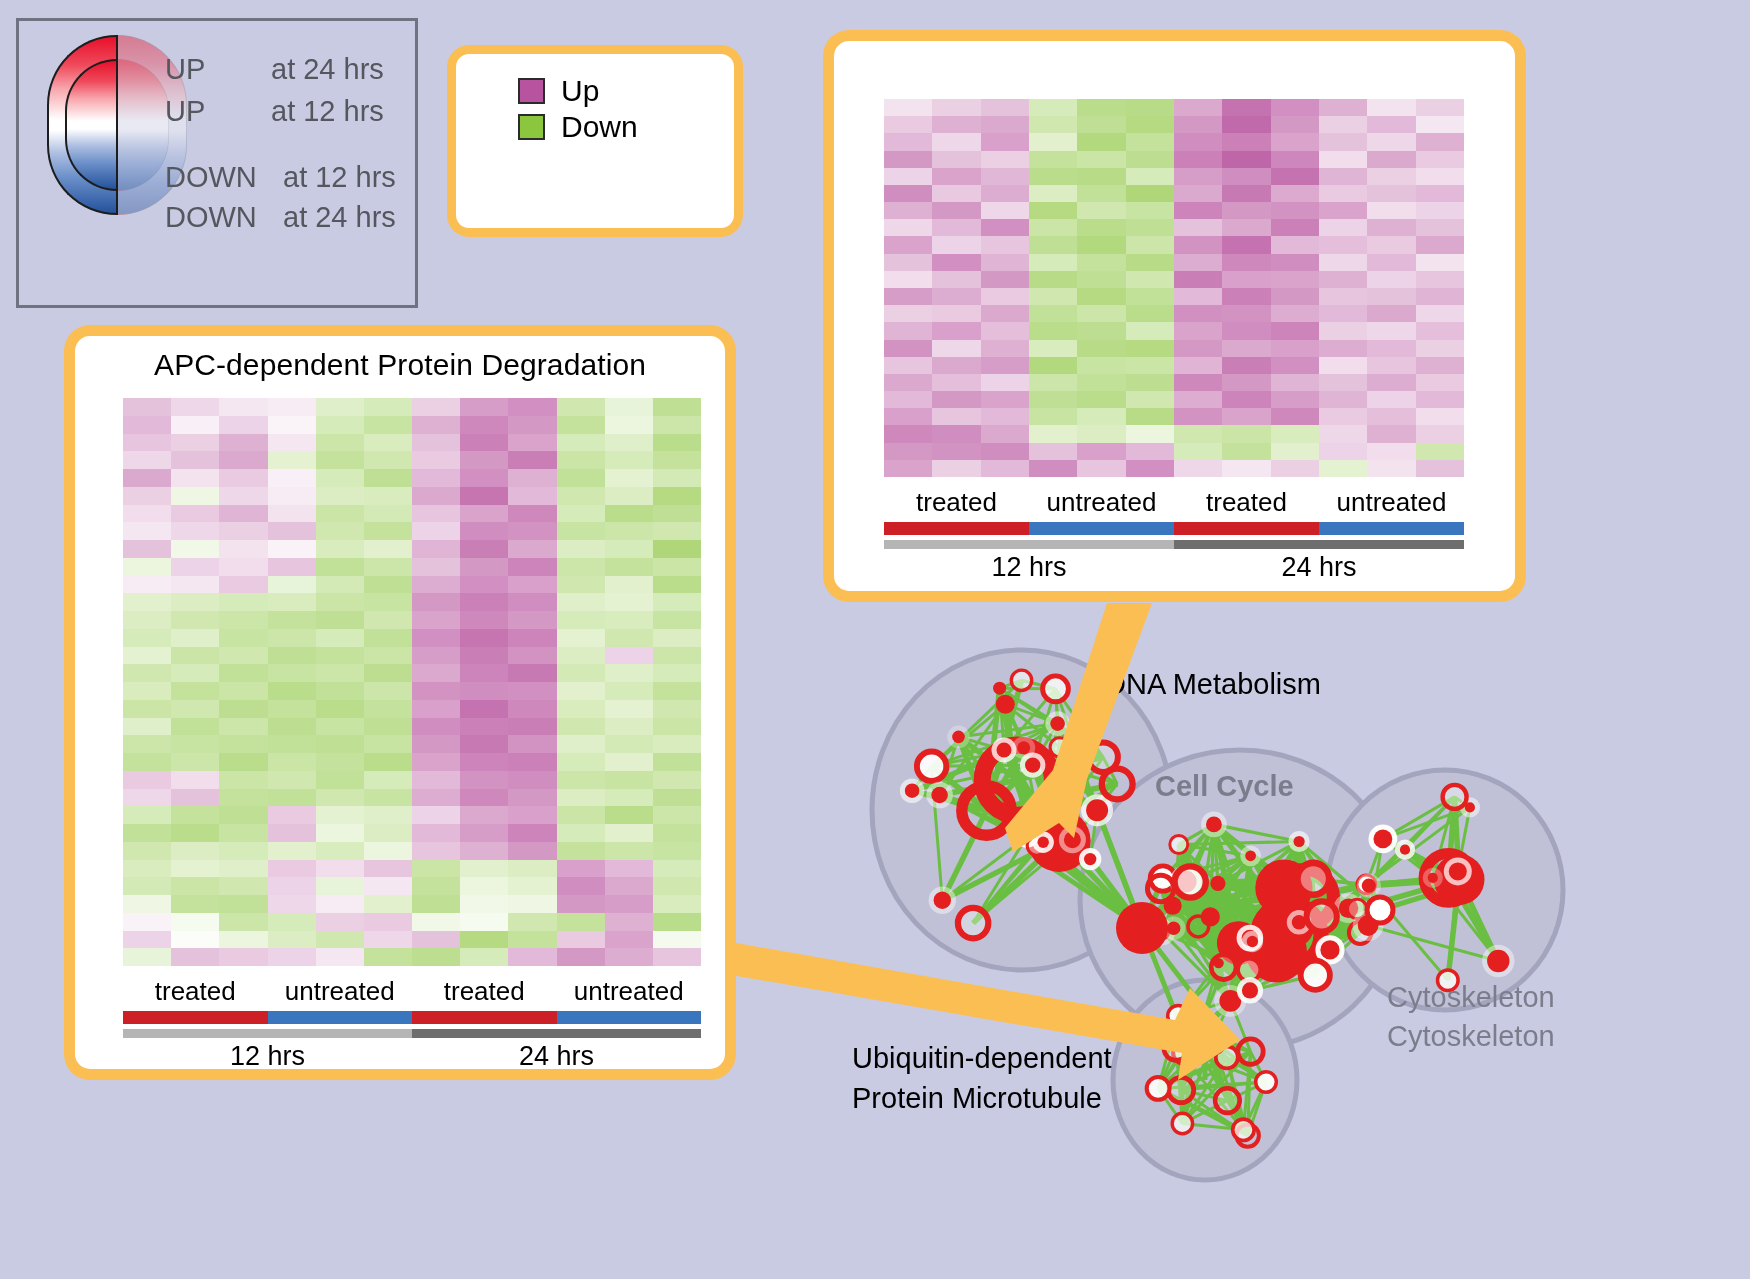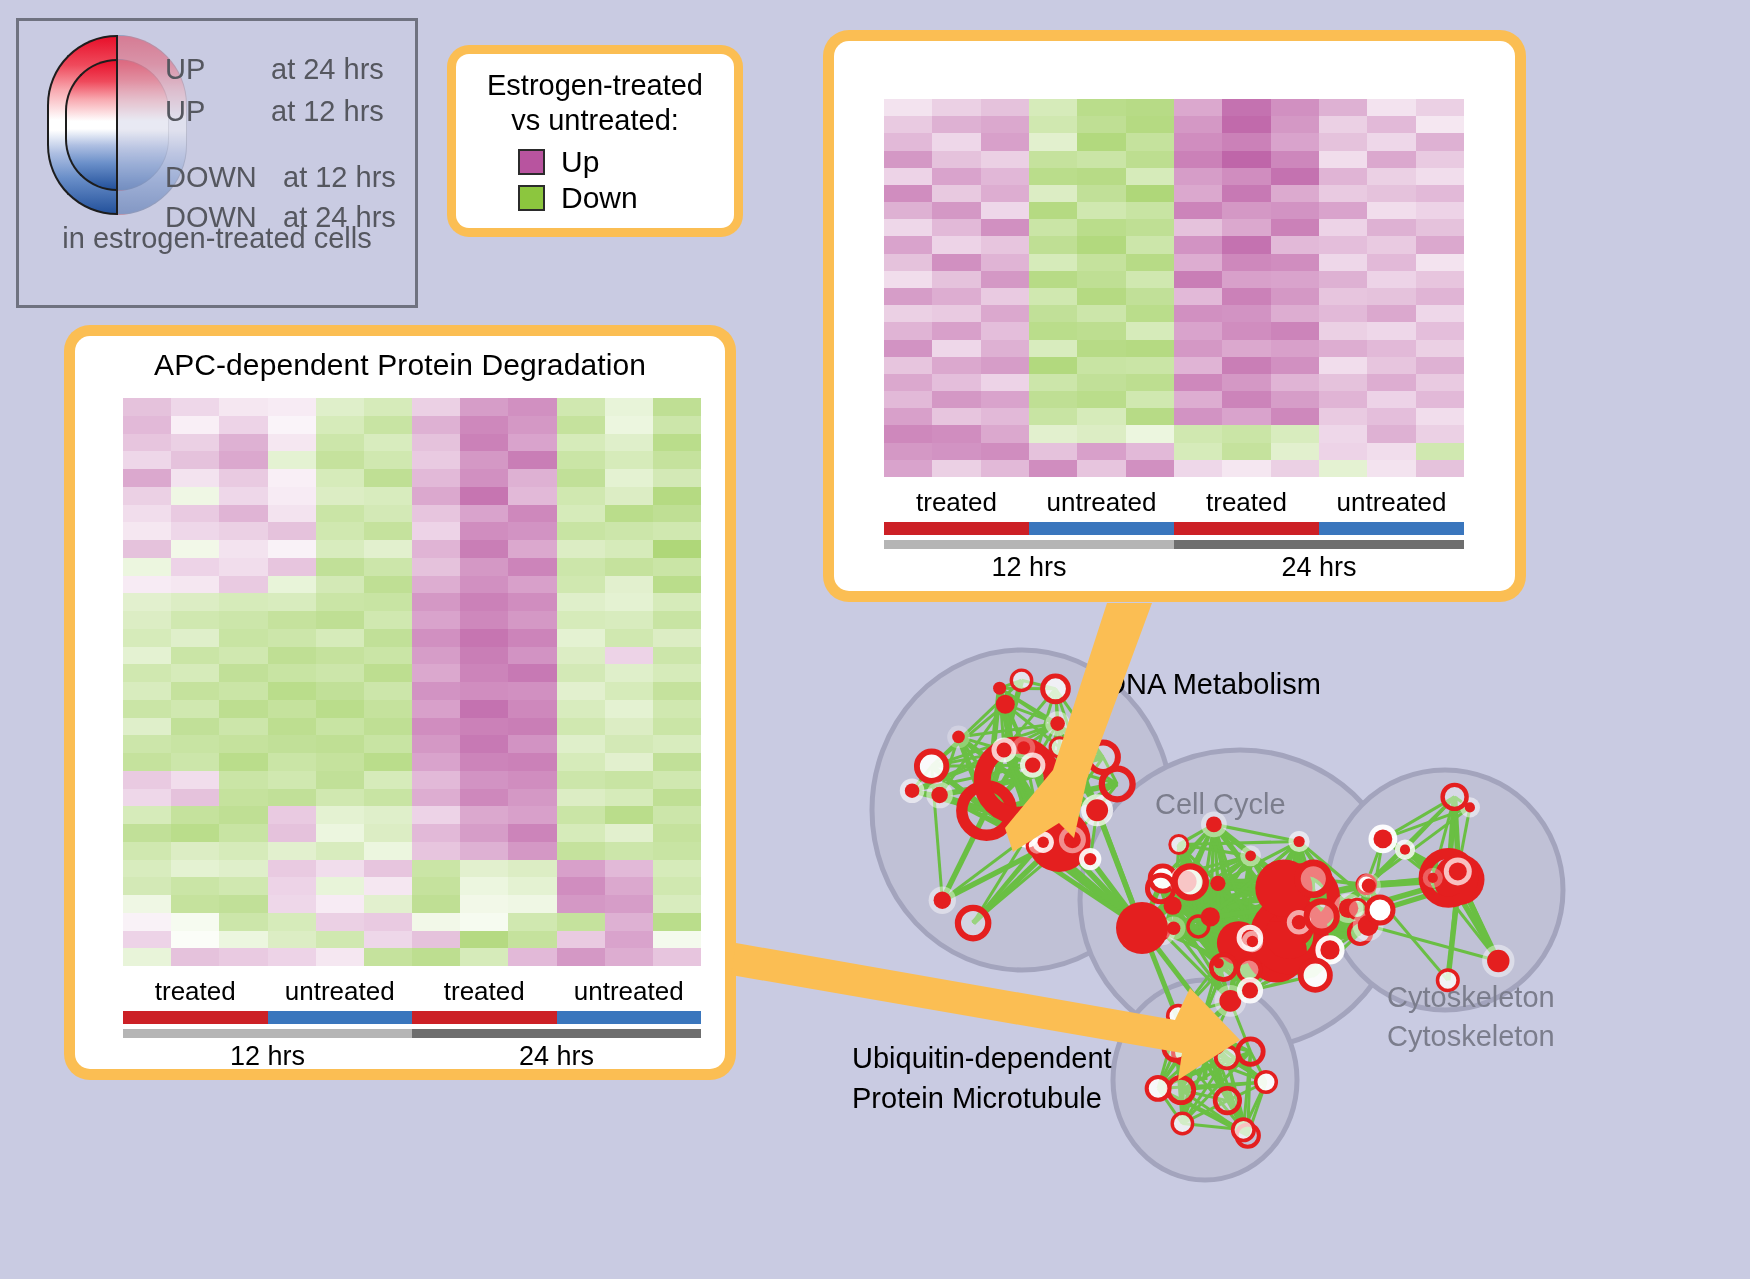--- a/index.html
+++ b/index.html
@@ -127,30 +127,25 @@
     <div class="ck-lab" style="left:146px; top:32px;">UP</div>
     <div class="ck-time" style="left:252px; top:32px;">at 24 hrs</div>
     <div class="ck-lab" style="left:146px; top:74px;">UP</div>
     <div class="ck-time" style="left:252px; top:74px;">at 12 hrs</div>
     <div class="ck-lab" style="left:146px; top:140px;">DOWN</div>
     <div class="ck-time" style="left:264px; top:140px;">at 12 hrs</div>
     <div class="ck-lab" style="left:146px; top:180px;">DOWN</div>
     <div class="ck-time" style="left:264px; top:180px;">at 24 hrs</div>
 
     <div class="ck-foot">
-      <div>in estrogen-treated cells</div>
     </div>
   </div>
 
   <div class="ud-box">
     <div class="ud-inner">
-      <div class="ud-title">
-        <div>Estrogen-treated</div>
-        <div>vs untreated:</div>
-      </div>
       <div class="ud-rows">
         <div class="ud-row">
           <span class="ud-sw" style="background:#b8549f"></span>
           <span class="ud-txt">Up</span>
         </div>
         <div class="ud-row">
           <span class="ud-sw" style="background:#8cc63e"></span>
           <span class="ud-txt">Down</span>
         </div>
       </div>
@@ -1591,21 +1586,21 @@
           <circle cx="386.2" cy="438.1" r="12.3" fill="none" stroke="#e41f1f" stroke-width="4.6"></circle>
           <circle cx="408.4" cy="421.1" r="13.0" fill="#fff" opacity="0.43"></circle>
           <circle cx="408.4" cy="421.1" r="12.0" fill="none" stroke="#e41f1f" stroke-width="4.4"></circle>
           <circle cx="352.0" cy="318.0" r="26.0" fill="#e41f1f"></circle>
           <circle cx="590.0" cy="300.0" r="14.0" fill="#fff" opacity="1.00"></circle>
           <circle cx="590.0" cy="300.0" r="13.0" fill="none" stroke="#e41f1f" stroke-width="5.0"></circle>
         </g>
     </svg>
 
     <div class="net-label dark" style="left:315px; top:58px;">DNA Metabolism</div>
-    <div class="net-label grey" style="left:365px; top:178px;">Cell Cycle</div>
+    <div class="net-label grey" style="left:365px; top:160px;font-weight:bold;">Cell Cycle</div>
     <div class="net-label grey" style="left:597px; top:371px;">Cytoskeleton</div>
     <div class="net-label grey" style="left:597px; top:410px;">Cytoskeleton</div>
     <div class="net-label dark" style="left:62px;  top:432px;">Ubiquitin-dependent</div>
     <div class="net-label dark" style="left:62px;  top:472px;">Protein Microtubule</div>
   </div>
 
   <div class="arrow-layer">
     <svg width="1750" height="1279" viewBox="0 0 1750 1279">
 
       <path d="M1107 603 L1053 770 L1005 828 L1013 852 L1059 823 L1074 838 L1087 779 L1152 603 Z" fill="#fbbe53"></path>

